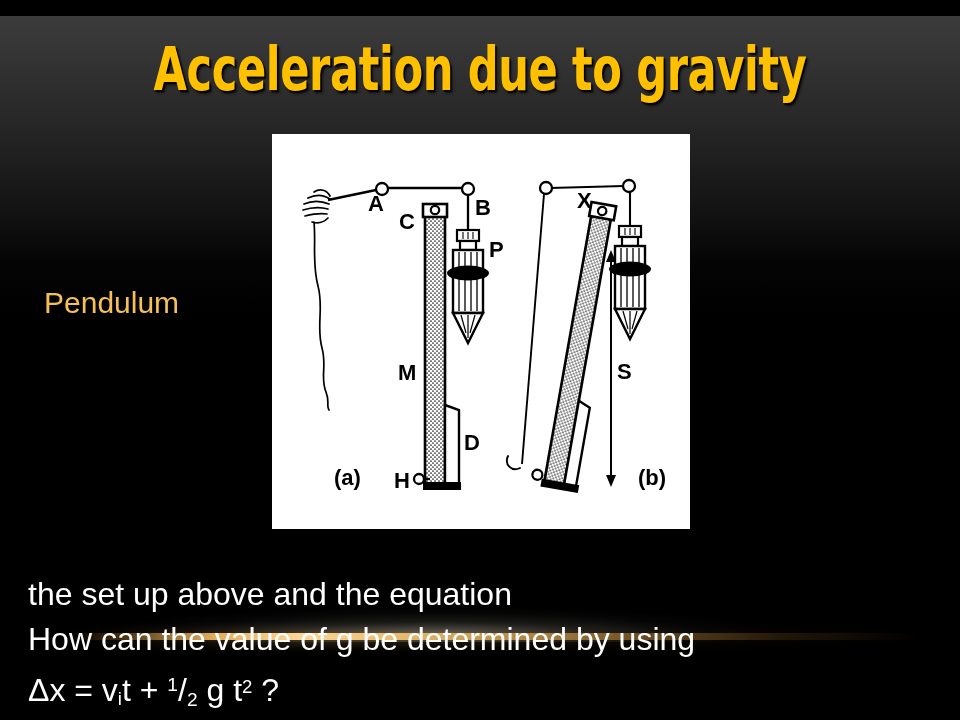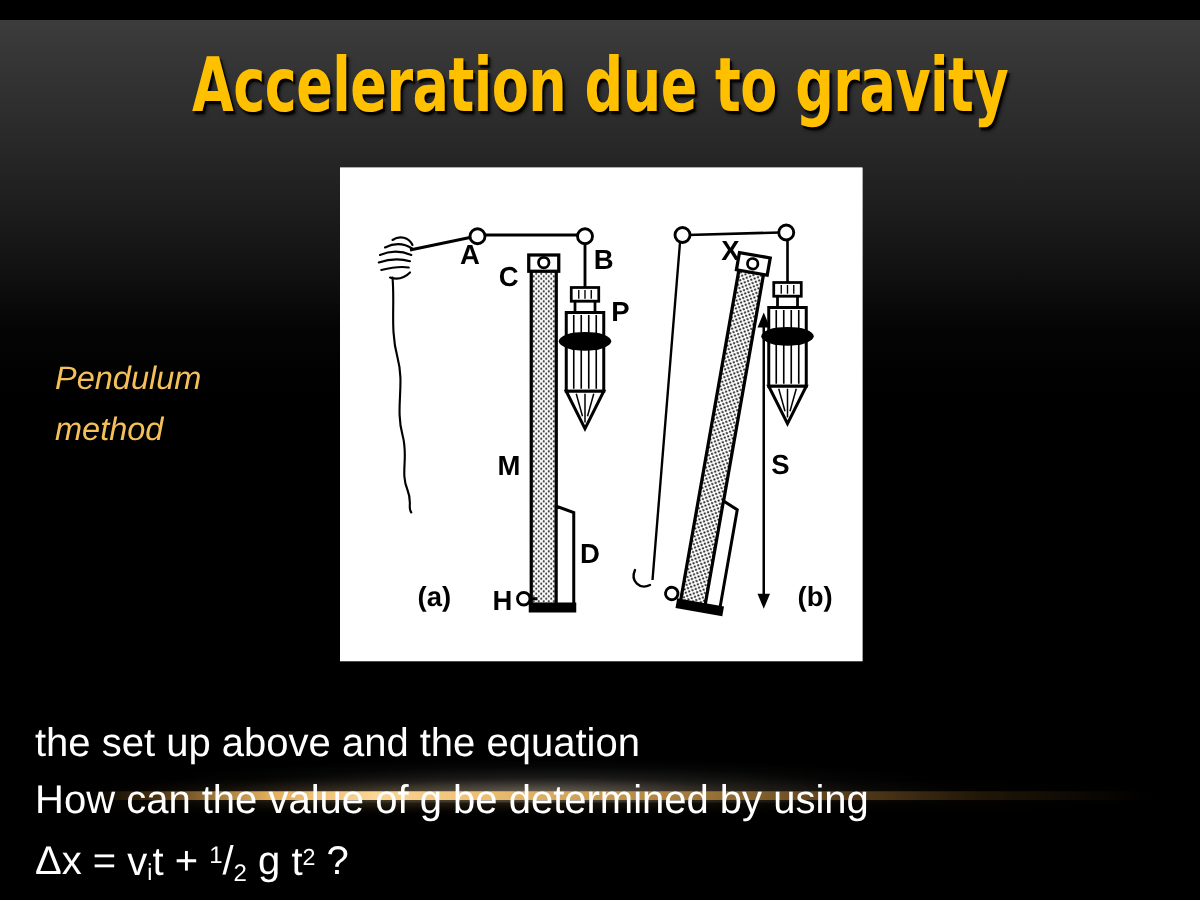--- a/index.html
+++ b/index.html
@@ -85,24 +85,23 @@
     transform:scaleX(0.80);
     transform-origin:50% 50%;
     white-space:nowrap;
   }
 
   
   .caption-left {
     position:absolute;
     left:44px; top:266px;
     width:210px;
-    font-size:26px;
+    font-size:30px;
     line-height:41px;
     color:#F5C05A;
-    font-style:italic;
   }
   .caption-left .ln { display:block; }
 
   
   .question {
     position:absolute;
     left:28px; top:556px;
     width:920px;
     color:#ffffff;
     font-size:32px;
@@ -131,21 +130,20 @@
 <div id="slide">
 
   <div class="glow-halo"></div>
   <div class="glow-streak2"></div>
   <div class="glow-streak"></div>
 
   <div class="title">Acceleration due to gravity</div>
 
   <div class="caption-left">
     <span class="ln">Pendulum</span>
-    <span class="ln">method</span>
   </div>
 
   <div class="figure">
     <svg viewBox="0 0 418 395" xmlns="http://www.w3.org/2000/svg">
       <defs>
         <pattern id="stipple" width="4" height="4" patternUnits="userSpaceOnUse">
           <rect width="4" height="4" fill="#ffffff"></rect>
           <circle cx="1" cy="1" r="0.85" fill="#1a1a1a"></circle>
           <circle cx="3" cy="3" r="0.85" fill="#1a1a1a"></circle>
         </pattern>

